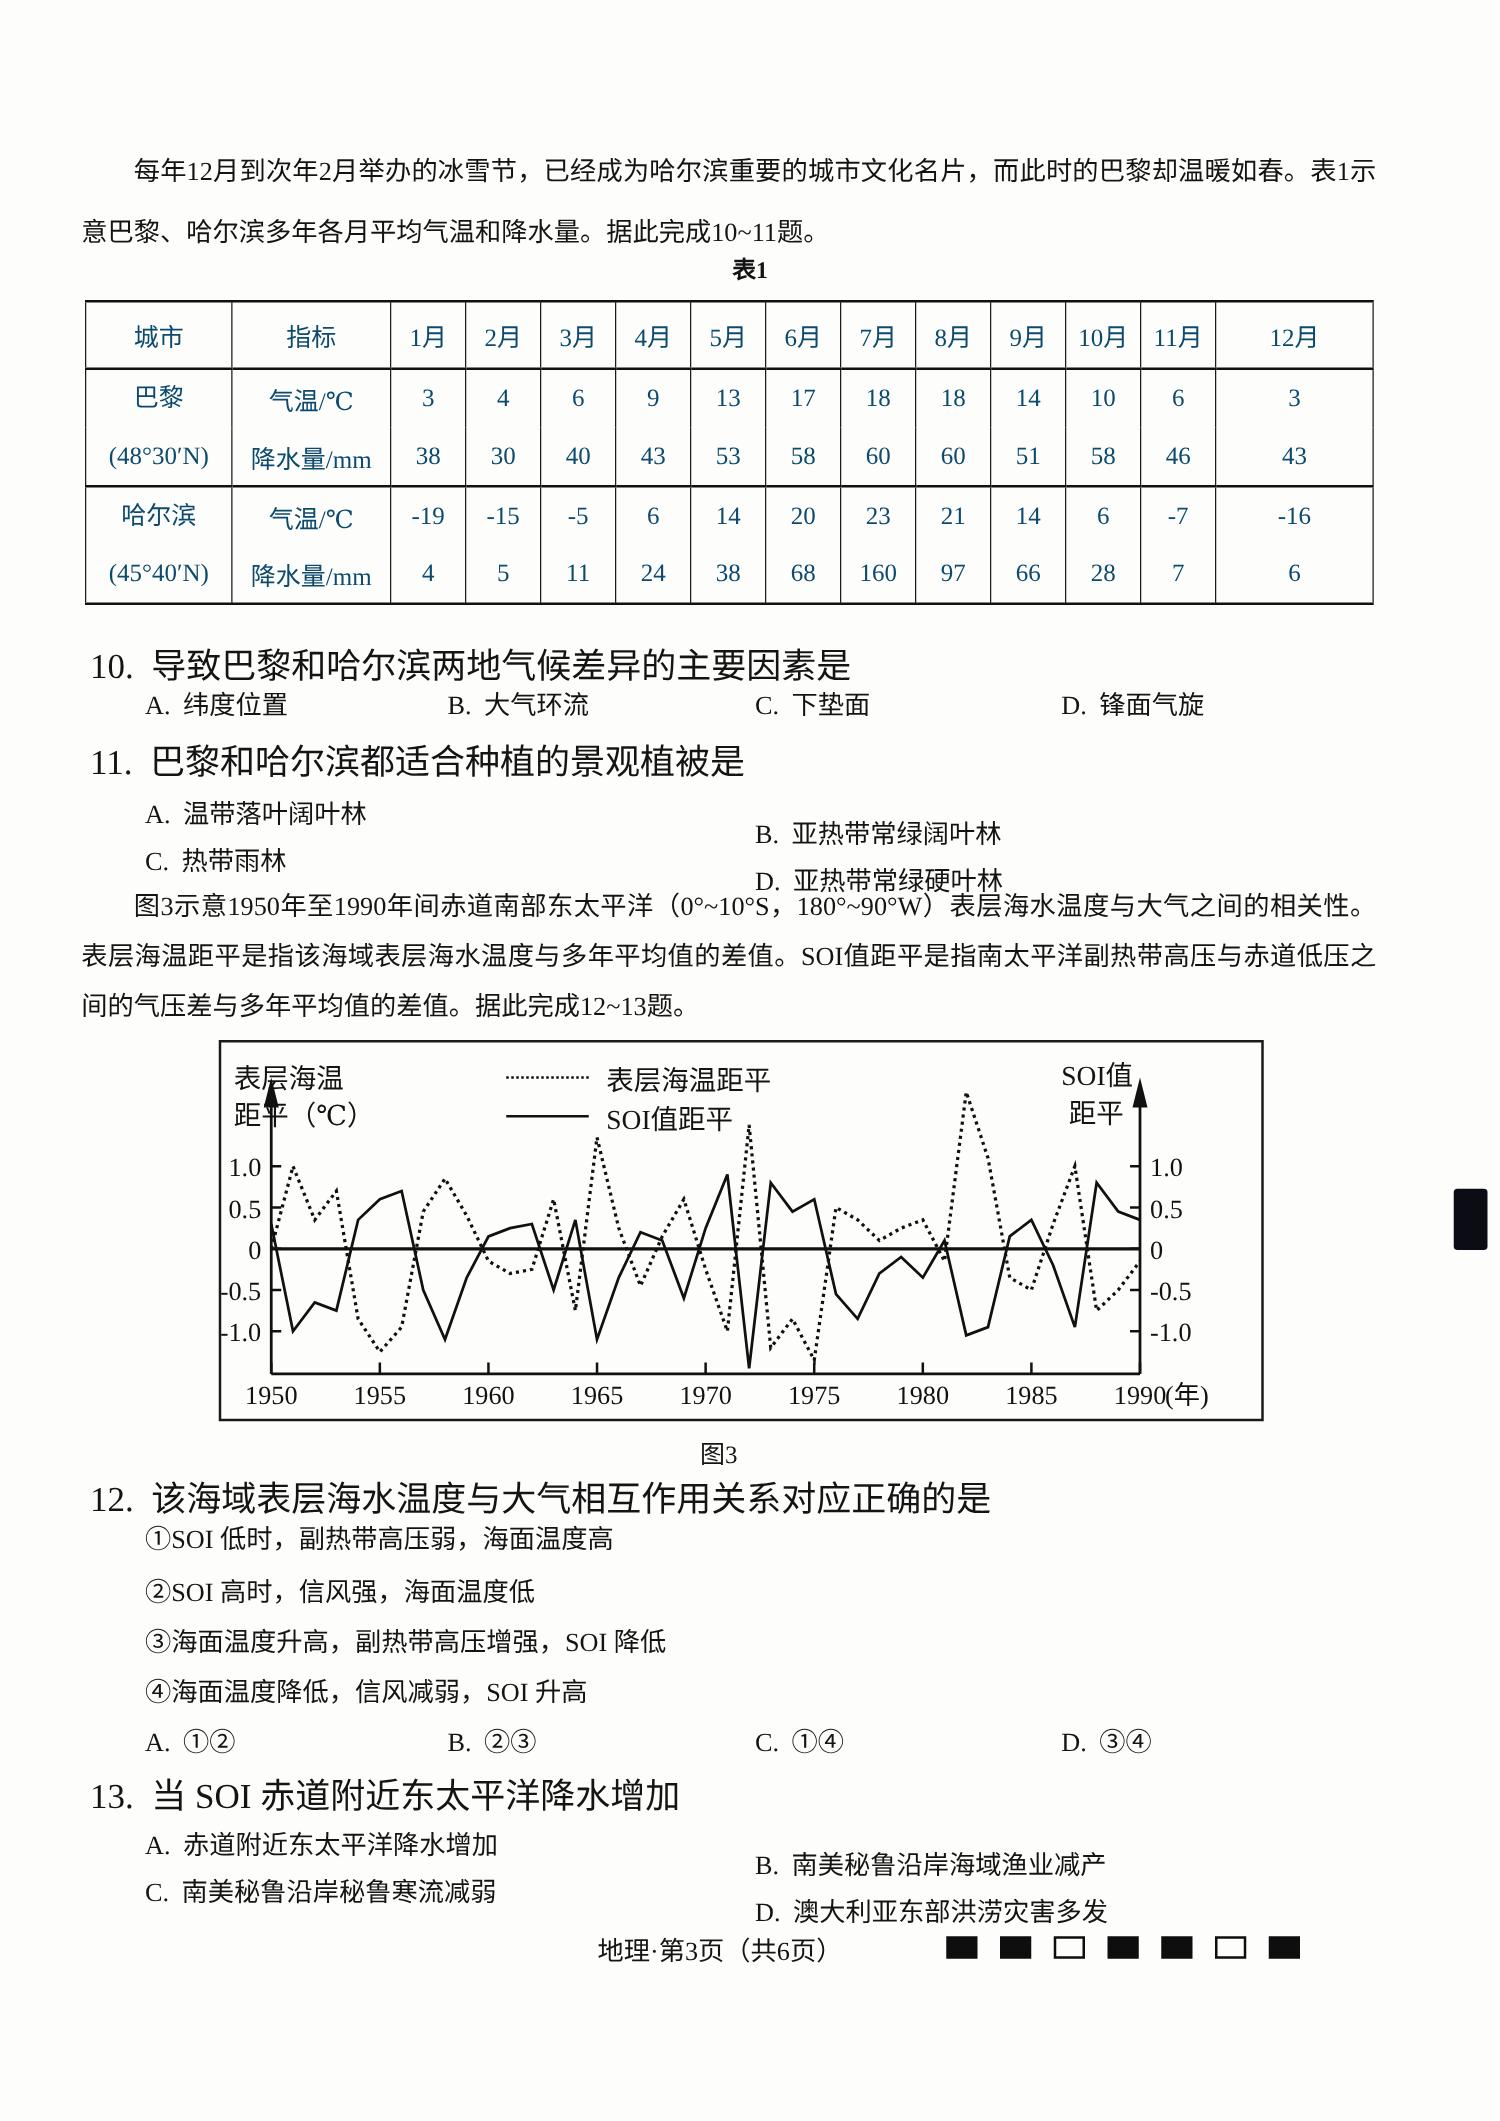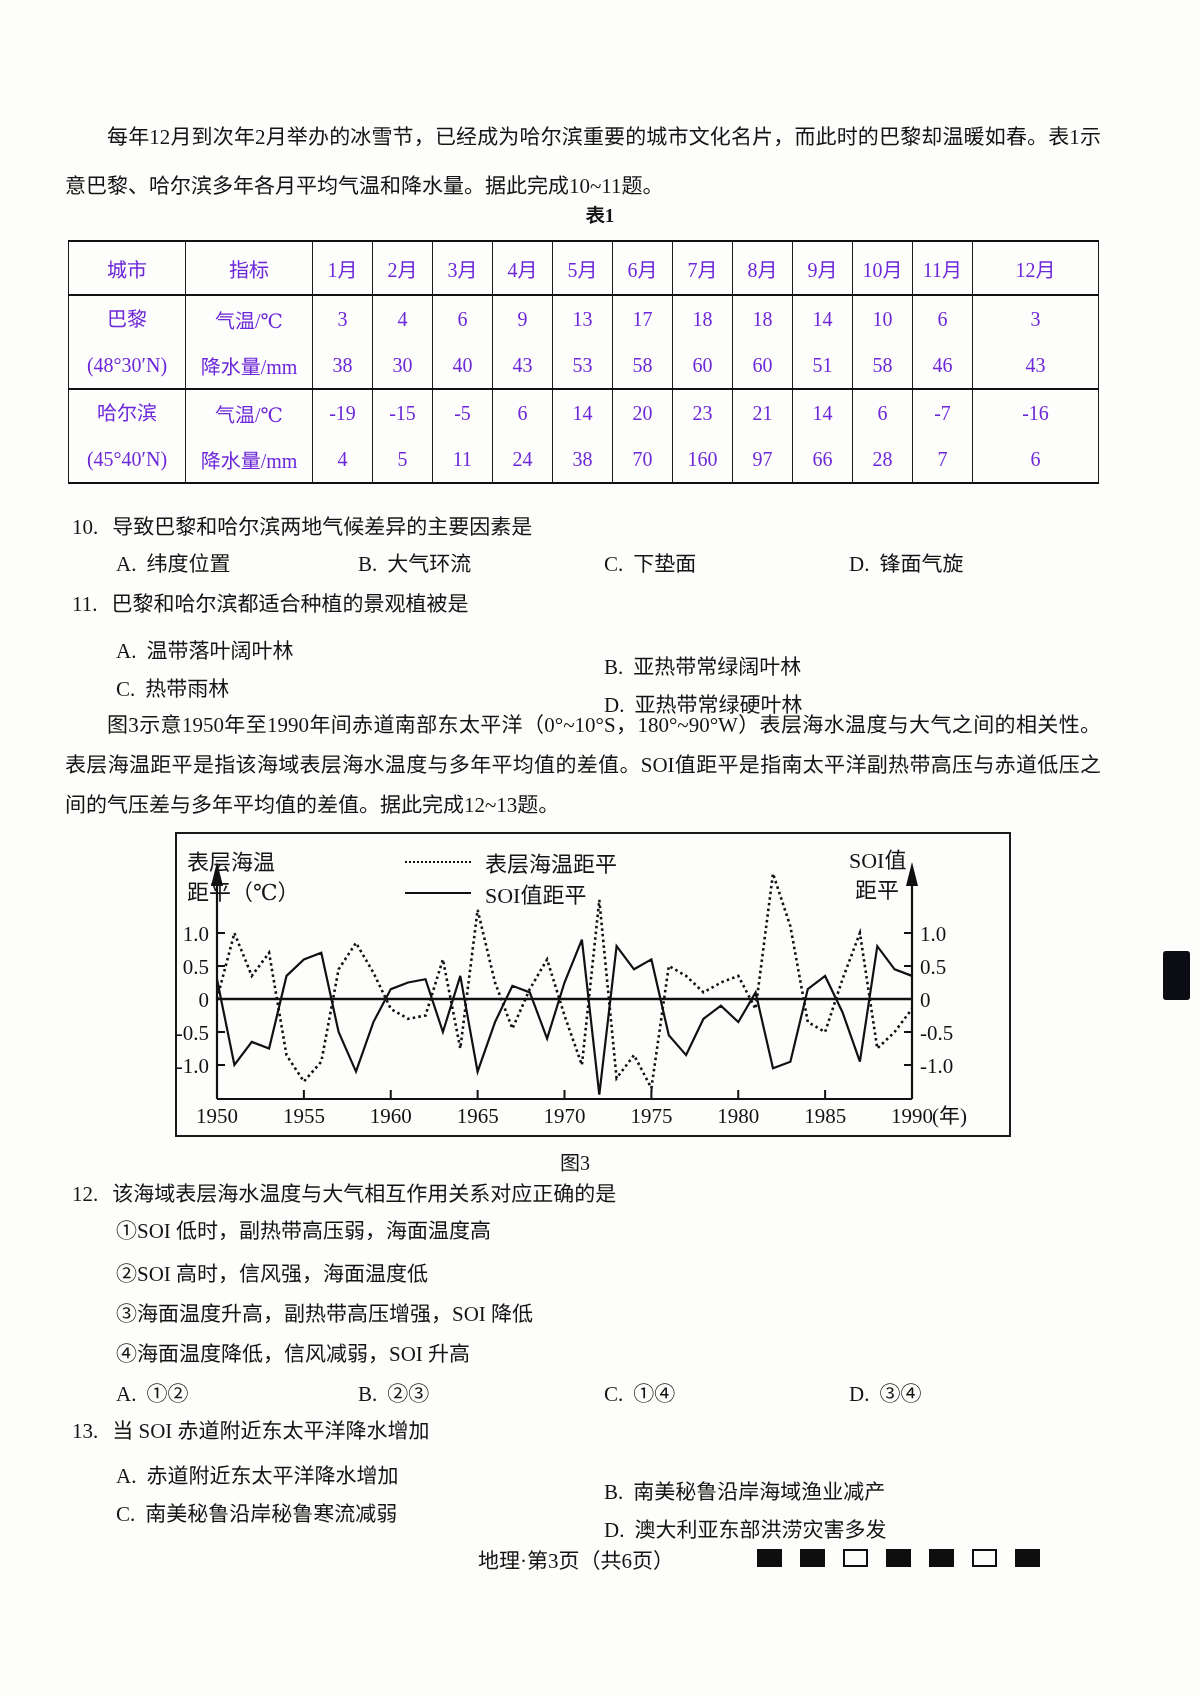--- a/index.html
+++ b/index.html
@@ -4,30 +4,30 @@
 <style>
   html,body{margin:0;padding:0;}
   .page{position:relative;width:1200px;height:1697px;background:#fdfdfb;
         font-family:"Liberation Serif","DejaVu Serif",serif;color:#141414;overflow:hidden;}
   .abs{position:absolute;}
   .para{left:65px;width:1036px;font-size:21px;line-height:49px;text-indent:2em;
         text-align:justify;word-break:break-all;}
   #para2{line-height:40px;}
   .tbl-title{left:0;width:1200px;text-align:center;font-weight:bold;font-size:19px;}
   table.climate{position:absolute;left:68px;top:240px;width:1030px;border-collapse:collapse;
-        table-layout:fixed;font-size:20px;color:#6d28d9;
+        table-layout:fixed;font-size:20px;color:#0c4a6e;
         border-top:2.8px solid #111;border-bottom:2.8px solid #111;}
   table.climate td{border-left:1.5px solid #1c1c1c;border-right:1.5px solid #1c1c1c;
         text-align:center;padding:0;vertical-align:middle;}
   tr.h{height:54px;}
   tr.r{height:46px;}
   tr.h td{border-bottom:2.4px solid #111;}
   tr.gend td, td.gbottom{border-bottom:2.4px solid #111;}
   td.city div{height:46px;line-height:46px;}
-  .q{font-size:21px;white-space:nowrap;left:72px;text-align:right;}
+  .q{font-size:28px;white-space:nowrap;left:72px;text-align:right;}
   .qnum{margin-right:14px;}
   .optrow{left:0;top:0;width:1200px;height:0;}
   .opt{position:absolute;white-space:nowrap;font-size:21px;}
   .ol{margin-right:10px;}
   .stmt{left:116px;font-size:21px;white-space:nowrap;}
   .oA{left:116px;} .oB{left:358px;} .oC{left:604px;} .oD{left:849px;}
   .cL{left:116px;} .cR{left:604px;margin-top:16px;}
   .figure{left:175px;top:832px;width:800px;height:301px;border:2.4px solid #1a1a1a;padding-left:32px;}
   .figure .axis-label{position:absolute;font-size:22px;line-height:30px;}
   .axis-label.left{left:10px;top:14px;}
@@ -143,21 +143,21 @@
           <td>-7</td>
           <td>-16</td>
         </tr>
     <tr class="r">
       <td>降水量/mm</td>
     <td>4</td>
           <td>5</td>
           <td>11</td>
           <td>24</td>
           <td>38</td>
-          <td>70</td>
+          <td>68</td>
           <td>160</td>
           <td>97</td>
           <td>66</td>
           <td>28</td>
           <td>7</td>
           <td>6</td>
         </tr>
   </tbody>
     </table>
 

